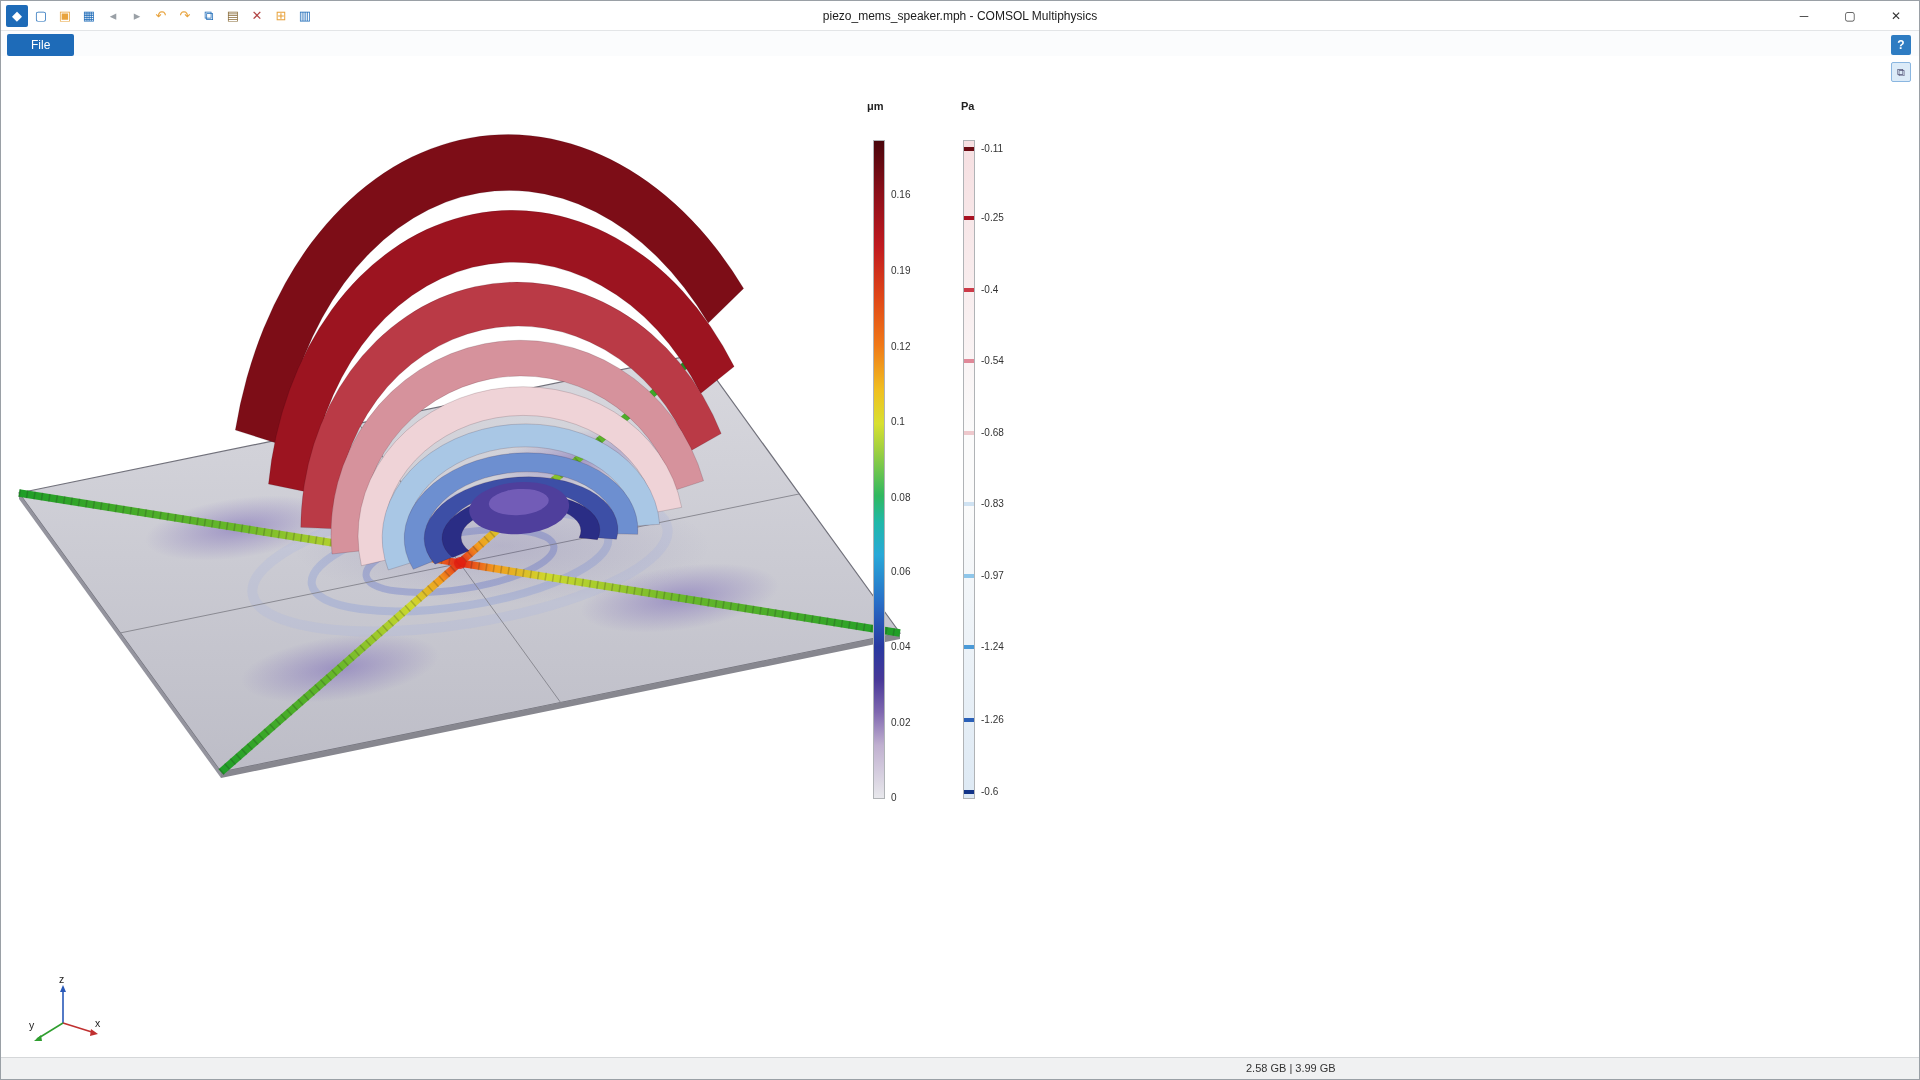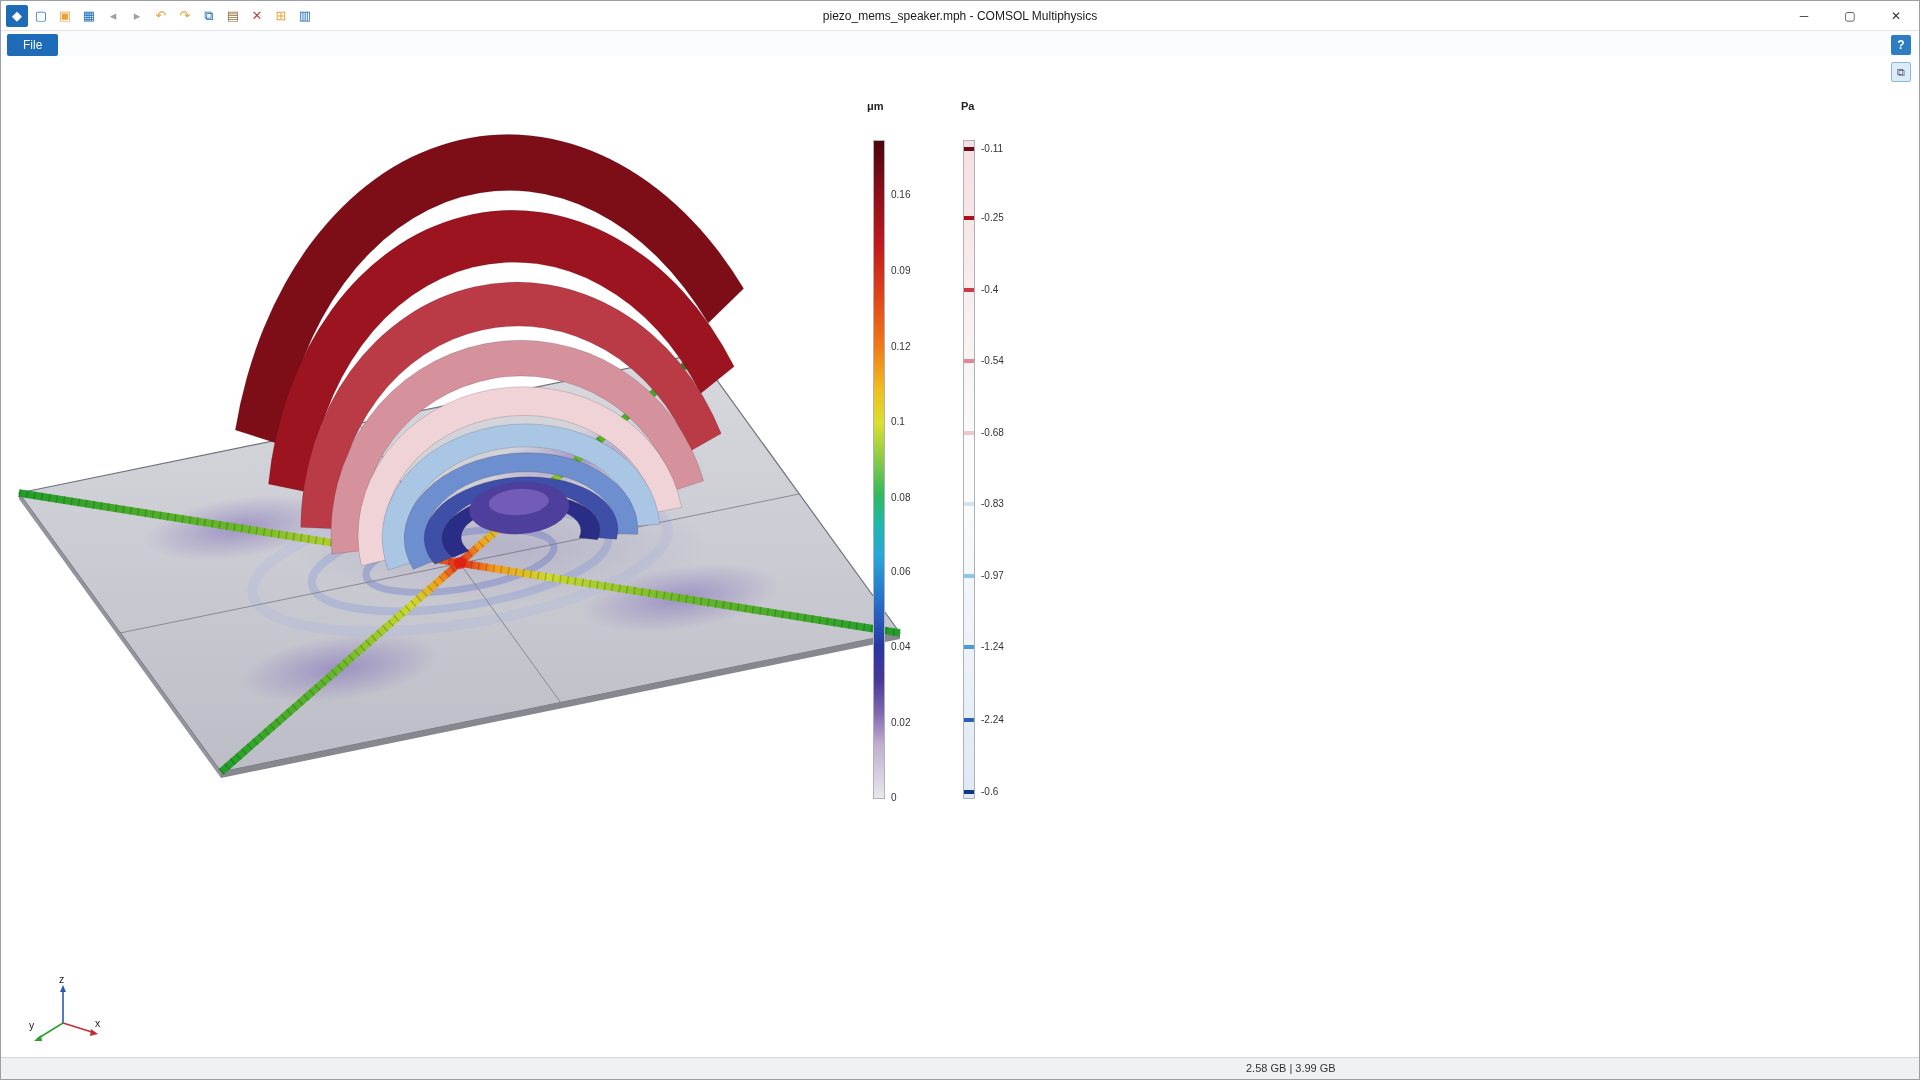--- a/index.html
+++ b/index.html
@@ -10,21 +10,21 @@
   
   .titlebar { position:absolute; top:0; left:0; right:0; height:30px; background:#fff; border-bottom:1px solid #e3e5e7; display:flex; align-items:center; }
   .qat { display:flex; align-items:center; gap:2px; padding-left:5px; }
   .qat-ic { width:22px; height:22px; display:flex; align-items:center; justify-content:center; font-size:13px; border-radius:2px; cursor:default; }
   .win-title { position:absolute; left:50%; transform:translateX(-50%); font-size:12px; color:#1b1b1b; }
   .wincontrols { margin-left:auto; display:flex; height:30px; }
   .winbtn { width:46px; height:30px; display:flex; align-items:center; justify-content:center; font-size:12px; color:#333; }
 
   
   .tabrow { position:absolute; top:30px; left:0; right:0; height:28px; background:#fbfcfd; border-bottom:1px solid #e0e2e4; display:flex; align-items:center; }
-  .file-tab { background:#1e6bb8; color:#fff; padding:4px 16px; margin:0 12px 0 6px; border-radius:2px; font-size:12px; }
+  .file-tab { background:#1e6bb8; color:#fff; padding:4px 24px; margin:0 12px 0 6px; border-radius:2px; font-size:12px; }
   .rtab { padding:5px 13px; font-size:12px; color:#333; }
   .rtab.active { background:#e4effa; color:#1e6bb8; border:1px solid #b5d2ec; border-bottom:none; }
   .help-btn { margin-left:auto; margin-right:8px; width:20px; height:20px; background:#2e7cc2; color:#fff; display:flex; align-items:center; justify-content:center; font-size:12px; border-radius:2px; font-weight:bold; }
 
   
   .ribbon { position:absolute; top:58px; left:0; right:0; height:88px; background:#f5f6f7; border-bottom:1px solid #d5d7d9; display:flex; align-items:stretch; padding:0 2px; }
   .rb-group { display:flex; flex-direction:column; padding:2px 4px 0; }
   .rb-items { flex:1; display:flex; align-items:flex-start; gap:1px; }
   .rb-caption { height:16px; font-size:10px; color:#787c80; text-align:center; line-height:16px; white-space:nowrap; }
   .rb-sep { width:1px; background:#dcdee0; margin:4px 0; }
@@ -760,21 +760,21 @@
             <path d="M450.2,496.8 A79 40 0 1 1 595.9,489.0 L577.7,485.7 A60 28 0 1 0 467.0,491.1 Z" fill="#2a2d85" stroke="rgba(40,0,10,.25)" stroke-width=".6"></path>
             <ellipse cx="520" cy="452" rx="50" ry="26" fill="#4f3f9c"></ellipse>
             <ellipse cx="520" cy="446" rx="30" ry="13" fill="#7862bc" opacity=".85"></ellipse>
           </g>
       </svg>
       <div class="dock-btn" style="color: rgb(85, 85, 119);">⧉</div>
       <div id="colorbars">
           <div class="cb-unit" style="left: 866px;">μm</div>
           <div class="cbar" style="left: 872px; background: linear-gradient(rgb(74, 6, 12) 0%, rgb(140, 15, 26) 8%, rgb(192, 26, 32) 16%, rgb(224, 72, 24) 24%, rgb(240, 120, 24) 31%, rgb(240, 192, 32) 38%, rgb(216, 224, 48) 43%, rgb(160, 208, 64) 47%, rgb(48, 184, 96) 54%, rgb(32, 184, 168) 58%, rgb(40, 168, 216) 63%, rgb(40, 112, 200) 70%, rgb(40, 56, 160) 77%, rgb(72, 56, 152) 82%, rgb(128, 104, 176) 87%, rgb(192, 176, 208) 92%, rgb(232, 232, 236) 100%);"></div>
           <div class="cb-tick" style="left: 890px; top: 138px;">0.16</div>
-          <div class="cb-tick" style="left: 890px; top: 214px;">0.09</div>
+          <div class="cb-tick" style="left: 890px; top: 214px;">0.19</div>
           <div class="cb-tick" style="left: 890px; top: 290px; text-align: center;">0.12</div>
           <div class="cb-tick" style="left: 890px; top: 365px;">0.1</div>
           <div class="cb-tick" style="left: 890px; top: 441px;">0.08</div>
           <div class="cb-tick" style="left: 890px; top: 515px;">0.06</div>
           <div class="cb-tick" style="left: 890px; top: 590px;">0.04</div>
           <div class="cb-tick" style="left: 890px; top: 666px;">0.02</div>
           <div class="cb-tick" style="left: 890px; top: 741px;">0</div>
           <div class="cb-unit" style="left: 960px;">Pa</div>
           <div class="cbar" style="left: 962px; background: linear-gradient(rgb(246, 223, 225) 0%, rgb(251, 251, 251) 45%, rgb(251, 251, 251) 55%, rgb(221, 233, 244) 100%);">
             <div class="cb-marker" style="top: 6px; background: rgb(106, 10, 18);"></div>
@@ -789,21 +789,21 @@
             <div class="cb-marker" style="top: 649px; background: rgb(18, 52, 136);"></div>
           </div>
           <div class="cb-tick" style="left: 980px; top: 92px;">-0.11</div>
           <div class="cb-tick" style="left: 980px; top: 161px;">-0.25</div>
           <div class="cb-tick" style="left: 980px; top: 233px;">-0.4</div>
           <div class="cb-tick" style="left: 980px; top: 304px;">-0.54</div>
           <div class="cb-tick" style="left: 980px; top: 376px;">-0.68</div>
           <div class="cb-tick" style="left: 980px; top: 447px;">-0.83</div>
           <div class="cb-tick" style="left: 980px; top: 519px;">-0.97</div>
           <div class="cb-tick" style="left: 980px; top: 590px;">-1.24</div>
-          <div class="cb-tick" style="left: 980px; top: 663px;">-2.24</div>
+          <div class="cb-tick" style="left: 980px; top: 663px;">-1.26</div>
           <div class="cb-tick" style="left: 980px; top: 735px;">-0.6</div>
         </div>
       <div class="axis-triad">
         <svg width="74" height="74">
           <line x1="34" y1="46" x2="34" y2="12" stroke="#2858b8" stroke-width="1.6"></line>
           <line x1="34" y1="46" x2="66" y2="56" stroke="#c03030" stroke-width="1.6"></line>
           <line x1="34" y1="46" x2="8" y2="62" stroke="#2f9e2f" stroke-width="1.6"></line>
           <path d="M34 8 L31 15 L37 15 Z" fill="#2858b8"></path>
           <path d="M69 57 L62 52 L61 59 Z" fill="#c03030"></path>
           <path d="M5 64 L12 58 L13 64 Z" fill="#2f9e2f"></path>

